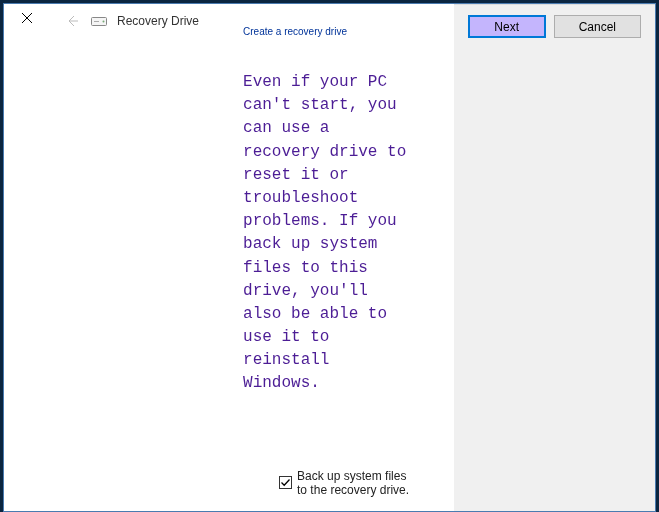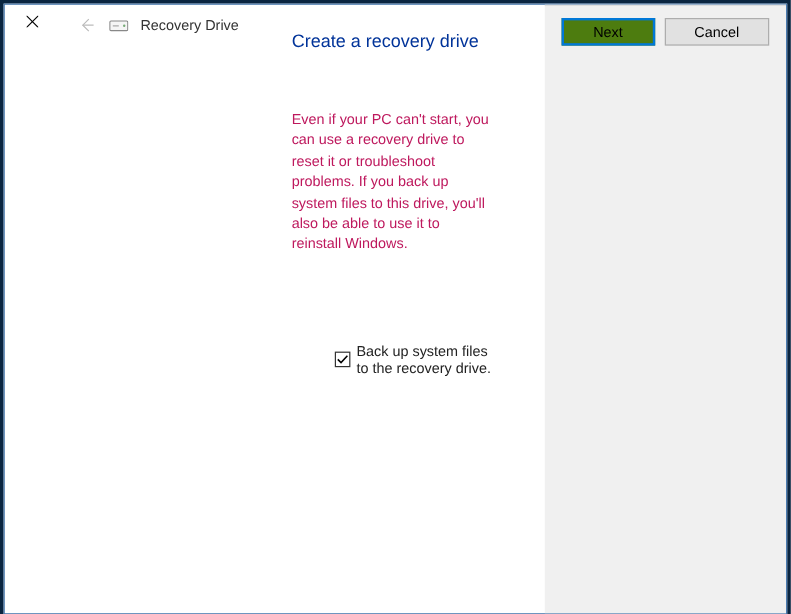--- a/index.html
+++ b/index.html
@@ -66,30 +66,31 @@
     color: #333;
     margin-left: 2px;
   }
   .content {
     flex: 1;
     padding: 22px 44px 0 44px;
     display: flex;
     flex-direction: column;
   }
   .page-heading {
-    font-size: 15px;
+    font-size: 10px;
     color: #003399;
     font-weight: normal;
-    margin-bottom: 48px;
+    margin-bottom: 34px;
   }
   .description {
-    font-size: 12px;
-    color: #be185d;
+    font-size: 16px;
+    color: #4c1d95;
     line-height: 1.45;
     max-width: 545px;
+    font-family: Liberation Mono, monospace;
   }
   .checkbox-row {
     margin-top: 73px;
     display: flex;
     align-items: center;
     gap: 5px;
     padding-left: 36px;
   }
   .checkbox {
     width: 13px;
@@ -119,21 +120,21 @@
     height: 23px;
     font-size: 12px;
     font-family: inherit;
     background: #e1e1e1;
     border: 1px solid #adadad;
     cursor: pointer;
     padding: 0 24px;
   }
   .btn.primary {
     border: 2px solid #0078d7;
-    background: #4d7c0f;
+    background: #c4b5fd;
     padding: 0 11px;
   }
 </style>
 </head>
 <body>
 
 <div class="window">
 
   <div class="titlebar">
     <div class="close-btn" title="Close">

